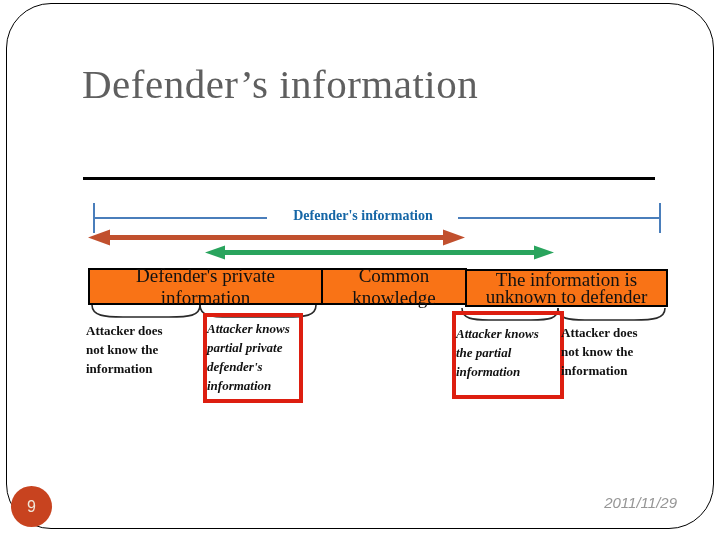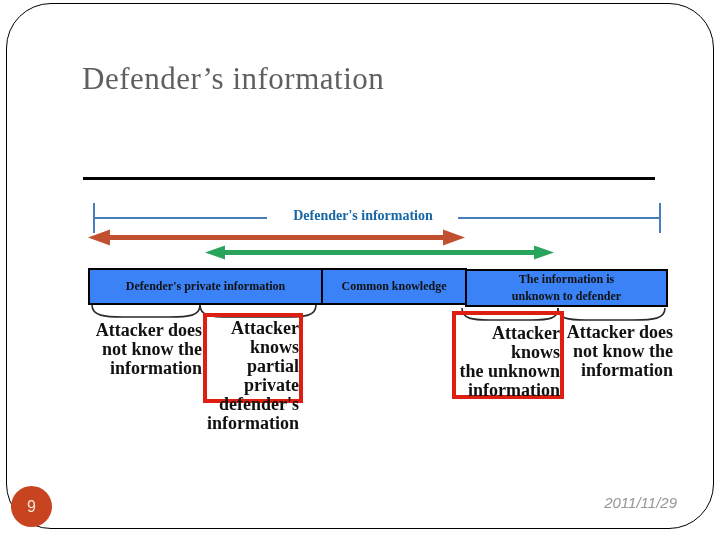--- a/index.html
+++ b/index.html
@@ -1,42 +1,42 @@
 <!DOCTYPE html>
 <html style="--c-title: #5f5f5f; --c-bracket-line: #4a7ebb; --c-bracket-label: #1566a6; --c-red-arrow: #c1502e; --c-green-arrow: #29a45d; --c-highlight-box: #dd1e10; --c-page-circle: #c8431f; --c-date-text: #969696;"><head>
 <meta charset="utf-8">
 <style>
   html,body{margin:0;padding:0;background:#fff;}
   #slide{position:relative;width:720px;height:540px;background:#ffffff;overflow:hidden;
          font-family:"Liberation Serif",serif;}
   .abs{position:absolute;}
   #frame{left:6px;top:3px;width:706px;height:524px;border:1.5px solid #000;border-radius:45px;}
-  #title{left:82px;top:63px;font-size:31px;line-height:1.05;color:var(--c-title,#5f5f5f);
+  #title{left:82px;top:63px;font-size:41px;line-height:1.05;color:var(--c-title,#5f5f5f);
          letter-spacing:0.5px;white-space:nowrap;}
   #top-rule{left:83px;top:177px;width:572px;height:2.5px;background:#000;}
   .bline{background:var(--c-bracket-line,#4a7ebb);}
   #bline-left{left:93px;top:217px;width:174px;height:2px;}
   #bline-right{left:458px;top:217px;width:203px;height:2px;}
   #btick-left{left:93px;top:203px;width:2px;height:30px;}
   #btick-right{left:659px;top:203px;width:2px;height:30px;}
   #bracket-label{left:267px;top:208px;width:192px;text-align:center;font-weight:bold;
                  font-size:14px;color:var(--c-bracket-label,#1566a6);white-space:nowrap;}
   #red-arrow{left:88px;top:229px;}
   #green-arrow{left:205px;top:245px;}
   #arcs{left:85px;top:300px;}
-  .cell{border:2px solid #000;box-sizing:border-box;text-align:center;font-weight:bold;
-        font-size:12px;color:#111;display:flex;flex-direction:column;justify-content:center;
-        background:#3b82f6;}
+  .cell{border:2px solid #000;box-sizing:border-box;text-align:center;font-weight:normal;
+        font-size:19px;color:#111;display:flex;flex-direction:column;justify-content:center;
+        background:#f97316;}
   #cell1{left:88px;top:268px;width:235px;height:37px;}
   #cell2{left:321px;top:268px;width:146px;height:37px;}
   #cell3{left:465px;top:269px;width:203px;height:38px;line-height:17px;}
-  .note{text-align:right;font-weight:bold;font-size:18px;line-height:19px;color:#111;}
+  .note{text-align:left;font-weight:bold;font-size:13px;line-height:19px;color:#111;}
   #note1{left:86px;top:321px;width:116px;}
   #note4{left:561px;top:323px;width:112px;}
-  .hlbox{border:4px solid var(--c-highlight-box,#dd1e10);box-sizing:border-box;background:transparent;}
+  .hlbox{border:4px solid var(--c-highlight-box,#dd1e10);box-sizing:border-box;background:transparent;font-style:italic;}
   #box2{left:203px;top:313px;width:100px;height:90px;}
   #box2 .note{margin-top:2px;}
   #box3{left:452px;top:311px;width:112px;height:88px;}
   #box3 .note{margin-top:9px;}
   #page-circle{left:11px;top:486px;width:41px;height:41px;border-radius:50%;
                background:var(--c-page-circle,#c8431f);display:flex;align-items:center;
                justify-content:center;font-family:"Liberation Sans",sans-serif;
                font-size:16px;color:#f0e6d8;}
   #date{right:43px;top:494px;font-family:"Liberation Sans",sans-serif;font-size:15px;
         color:var(--c-date-text,#969696);font-style:italic;}
@@ -96,21 +96,21 @@
       <div>Attacker knows</div>
       <div>partial private</div>
       <div>defender's</div>
       <div>information</div>
     </div>
   </div>
 
   <div id="box3" class="abs hlbox">
     <div class="note">
       <div>Attacker knows</div>
-      <div>the unknown</div>
+      <div>the partial</div>
       <div>information</div>
     </div>
   </div>
 
   <div id="note4" class="abs note">
     <div>Attacker does</div>
     <div>not know the</div>
     <div>information</div>
   </div>
 

